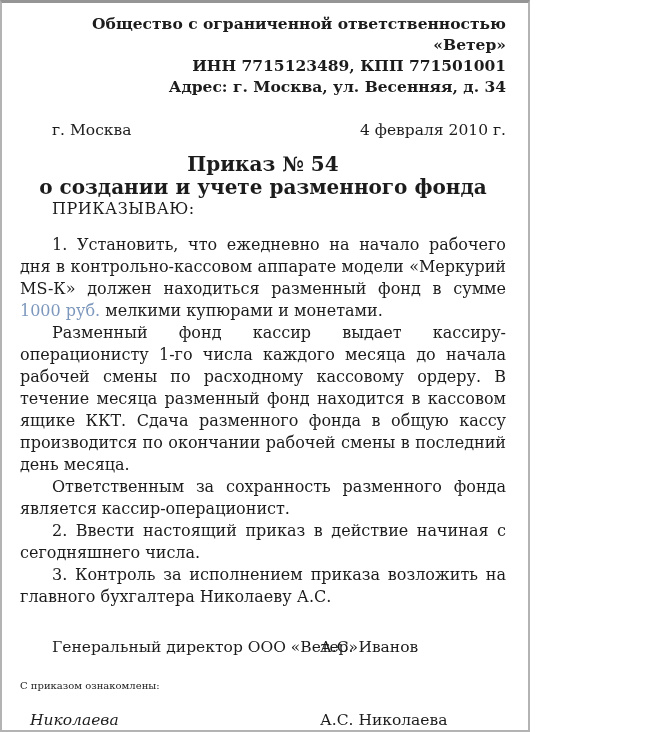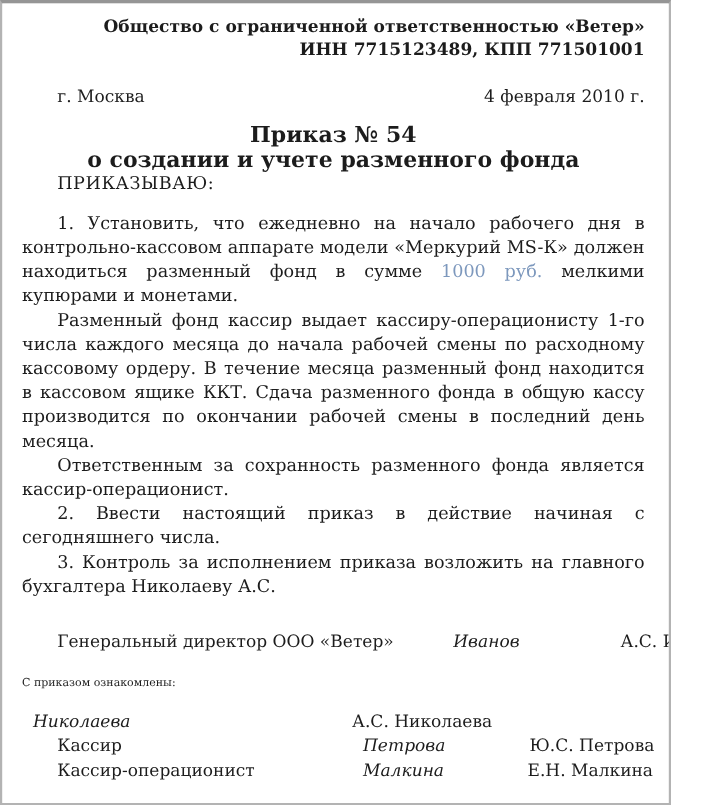--- a/index.html
+++ b/index.html
@@ -1,17 +1,17 @@
 <!DOCTYPE html>
 <html lang="ru"><head>
 <meta charset="utf-8">
 <style>
   html, body { margin: 0; padding: 0; background: #ffffff; }
   .page {
-    width: 610px;
+    width: 530px;
     height: 732px;
     box-sizing: border-box;
     background: #ffffff;
     border: 2px solid #b3b3b3;
     border-top: 3px solid #959595;
     font-family: "DejaVu Serif", "Liberation Serif", serif;
     color: #1c1c1c;
     padding: 10px 22px 18px 18px;
     overflow: hidden;
   }
@@ -83,20 +83,21 @@
   .staff-block { margin-top: 18px; }
 </style>
 </head>
 <body>
 
 <div class="page">
 
   <div class="company-header">
     <div>Общество с ограниченной ответственностью «Ветер»</div>
     <div>ИНН 7715123489, КПП 771501001</div>
+    <div>Адрес: г. Москва, ул. Весенняя, д. 34</div>
   </div>
 
   <div class="meta-row">
     <span class="city">г. Москва</span>
     <span class="date">4 февраля 2010 г.</span>
   </div>
 
   <div class="doc-title">
     <div>Приказ № 54</div>
     <div>о создании и учете разменного фонда</div>
@@ -107,21 +108,20 @@
   <div class="body-text">
     <p><span>1. Установить, что ежедневно на начало рабочего дня в контрольно-кассовом аппарате модели «Меркурий MS-К» должен находиться разменный фонд в сумме </span><span class="amount">1000 руб.</span><span> мелкими купюрами и монетами.</span></p>
     <p>Разменный фонд кассир выдает кассиру-операционисту 1-го числа каждого месяца до начала рабочей смены по расходному кассовому ордеру. В течение месяца разменный фонд находится в кассовом ящике ККТ. Сдача разменного фонда в общую кассу производится по окончании рабочей смены в последний день месяца.</p>
     <p>Ответственным за сохранность разменного фонда является кассир-операционист.</p>
     <p>2. Ввести настоящий приказ в действие начиная с сегодняшнего числа.</p>
     <p>3. Контроль за исполнением приказа возложить на главного бухгалтера Николаеву А.С.</p>
   </div>
 
   <div class="sig-row director-row">
     <span class="pos">Генеральный директор ООО «Ветер»</span>
-    <span class="sig">Иванов</span>
     <span class="name">А.С. Иванов</span>
   </div>
 
   <div class="ack-heading">С приказом ознакомлены:</div>
 
   <div class="staff-block">
     <div class="sig-row">
       <span class="sig">Николаева</span>
       <span class="name">А.С. Николаева</span>
     </div>

